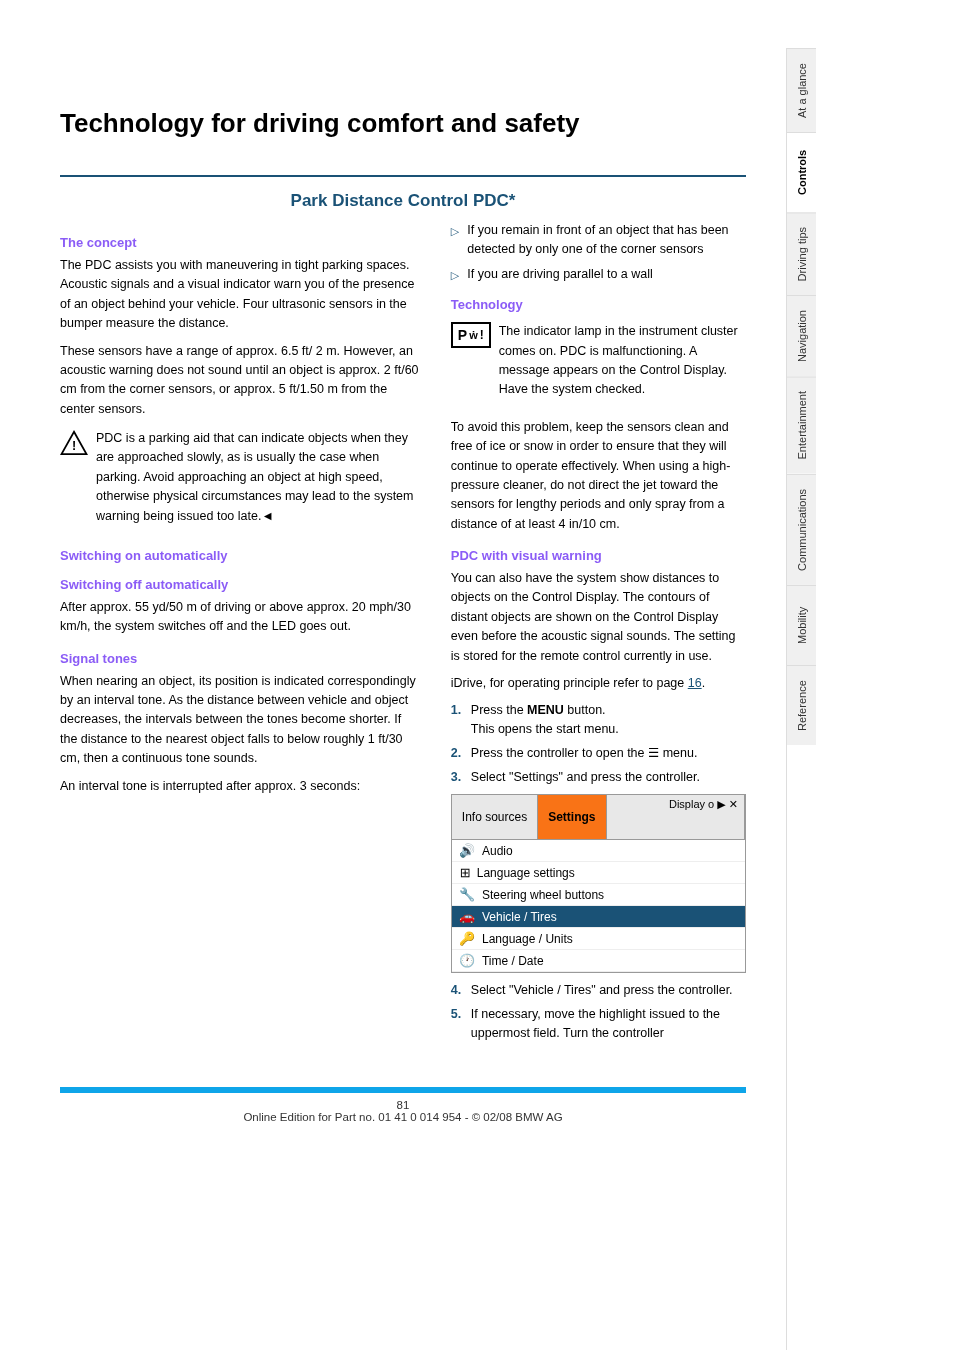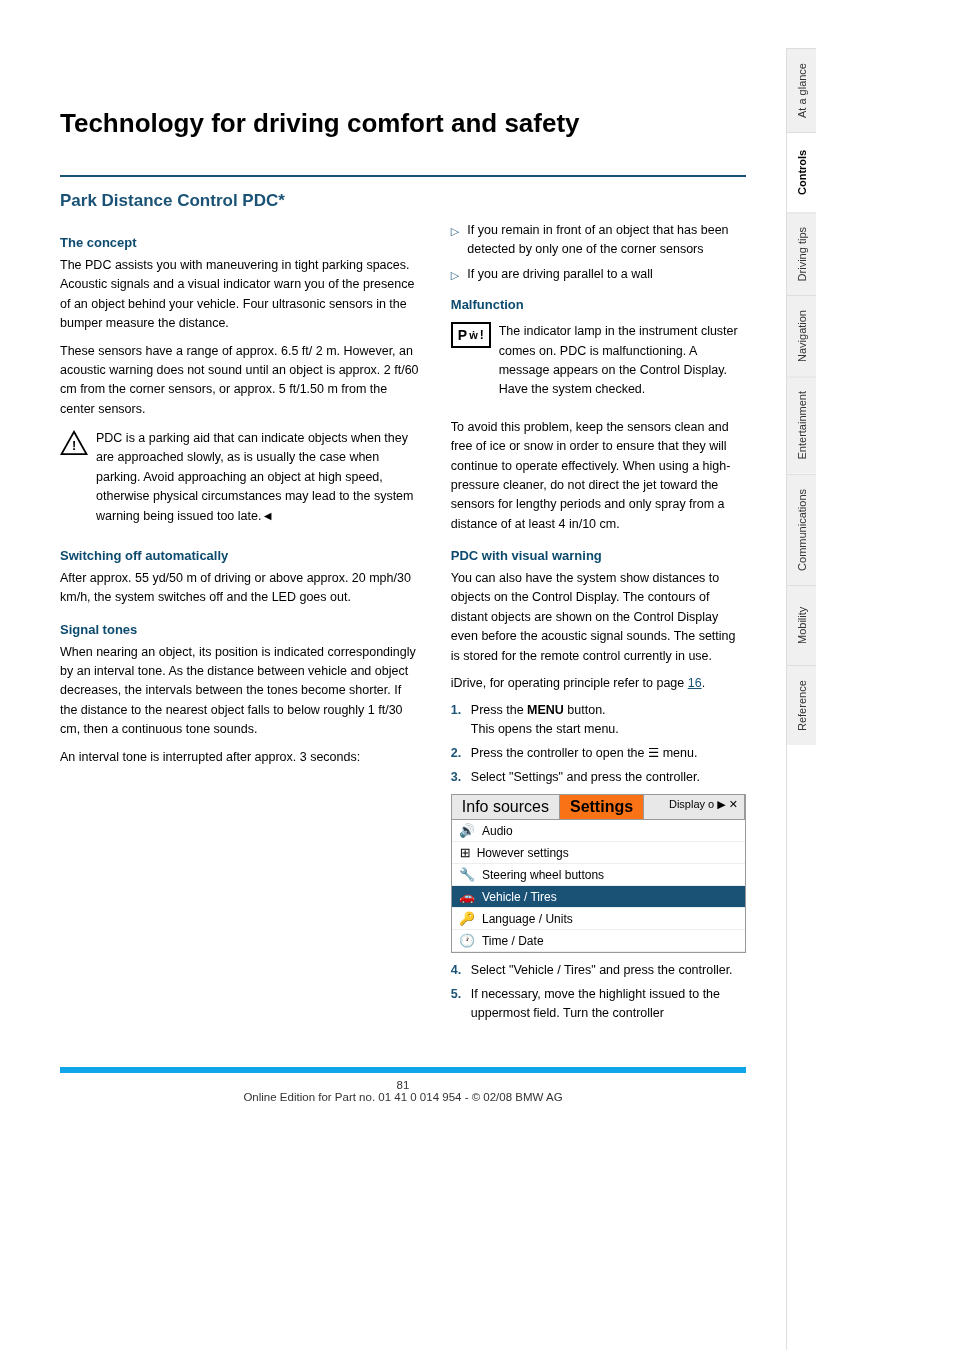--- a/index.html
+++ b/index.html
@@ -64,26 +64,27 @@
       margin-bottom: 28px;
       padding-bottom: 8px;
     }
 
     h2.section-title {
       font-size: 17px;
       font-weight: bold;
       color: #1a5276;
       margin-bottom: 10px;
       margin-top: 0;
+      text-align: center;
     }
 
     h3.subsection-title {
       font-size: 13px;
       font-weight: bold;
-      color: #0c4a6e;
+      color: #8b5cf6;
       margin-bottom: 6px;
       margin-top: 14px;
     }
 
     .content-columns {
       display: flex;
       gap: 30px;
     }
 
     .col-left {
@@ -189,22 +190,22 @@
       overflow: hidden;
     }
 
     .menu-tab-row {
       display: flex;
       background: #e8e8e8;
       border-bottom: 1px solid #999;
     }
 
     .menu-tab {
-      padding: 3px 10px;
-      font-size: 16px;
+      padding: 15px 10px;
+      font-size: 12px;
       border-right: 1px solid #999;
     }
 
     .menu-tab.selected {
       background: #f97316;
       font-weight: bold;
     }
 
     .menu-tab-right {
       margin-left: auto;
@@ -279,20 +280,21 @@
               <svg class="warning-triangle" viewBox="0 0 40 36" xmlns="http://www.w3.org/2000/svg">
                 <polygon points="20,2 38,34 2,34" fill="none" stroke="#000" stroke-width="2.5"></polygon>
                 <text x="20" y="28" text-anchor="middle" font-size="18" font-weight="bold" fill="#000">!</text>
               </svg>
             </div>
             <p>PDC is a parking aid that can indicate objects when they are approached slowly, as is usually the case when parking. Avoid approaching an object at high speed, otherwise physical circumstances may lead to the system warning being issued too late.◄</p>
           </div>
         </div>
 
         <div class="section-block">
+          <h3 class="subsection-title">Switching on automatically</h3>
         </div>
 
         <div class="section-block">
           <h3 class="subsection-title">Switching off automatically</h3>
           <p>After approx. 55 yd/50 m of driving or above approx. 20 mph/30 km/h, the system switches off and the LED goes out.</p>
         </div>
 
         <div class="section-block">
           <h3 class="subsection-title">Signal tones</h3>
           <p>When nearing an object, its position is indicated correspondingly by an interval tone. As the distance between vehicle and object decreases, the intervals between the tones become shorter. If the distance to the nearest object falls to below roughly 1 ft/30 cm, then a continuous tone sounds.</p>
@@ -308,21 +310,21 @@
             <span class="bullet-arrow">▷</span>
             <span>If you remain in front of an object that has been detected by only one of the corner sensors</span>
           </div>
           <div class="bullet-item">
             <span class="bullet-arrow">▷</span>
             <span>If you are driving parallel to a wall</span>
           </div>
         </div>
 
         <div class="section-block">
-          <h3 class="subsection-title">Malfunction</h3>
+          <h3 class="subsection-title">Technology</h3>
           <div class="malfunction-box">
             <div class="pdc-icon-box">
               <span class="pdc-p">P</span>
               <span class="pdc-waves">ẇ</span>
               <span class="pdc-indicator">!</span>
             </div>
             <p>The indicator lamp in the instrument cluster comes on. PDC is malfunctioning. A message appears on the Control Display. Have the system checked.</p>
           </div>
           <p>To avoid this problem, keep the sensors clean and free of ice or snow in order to ensure that they will continue to operate effectively. When using a high-pressure cleaner, do not direct the jet toward the sensors for lengthy periods and only spray from a distance of at least 4 in/10 cm.</p>
         </div>
@@ -355,21 +357,21 @@
               <div class="menu-tab">Info sources</div>
               <div class="menu-tab selected">Settings</div>
               <div class="menu-tab menu-tab-right">Display o ▶ ✕</div>
             </div>
             <div class="menu-item">
               <span class="menu-item-icon">🔊</span>
               <span>Audio</span>
             </div>
             <div class="menu-item">
               <span class="menu-item-icon">⊞</span>
-              <span>However settings</span>
+              <span>Language settings</span>
             </div>
             <div class="menu-item">
               <span class="menu-item-icon">🔧</span>
               <span>Steering wheel buttons</span>
             </div>
             <div class="menu-item selected-item">
               <span class="menu-item-icon">🚗</span>
               <span>Vehicle / Tires</span>
             </div>
             <div class="menu-item">

